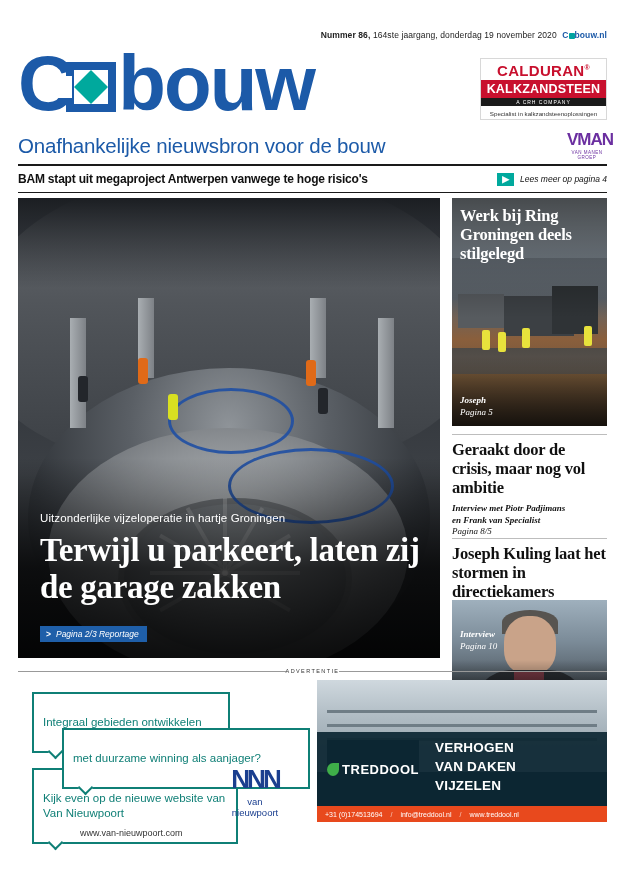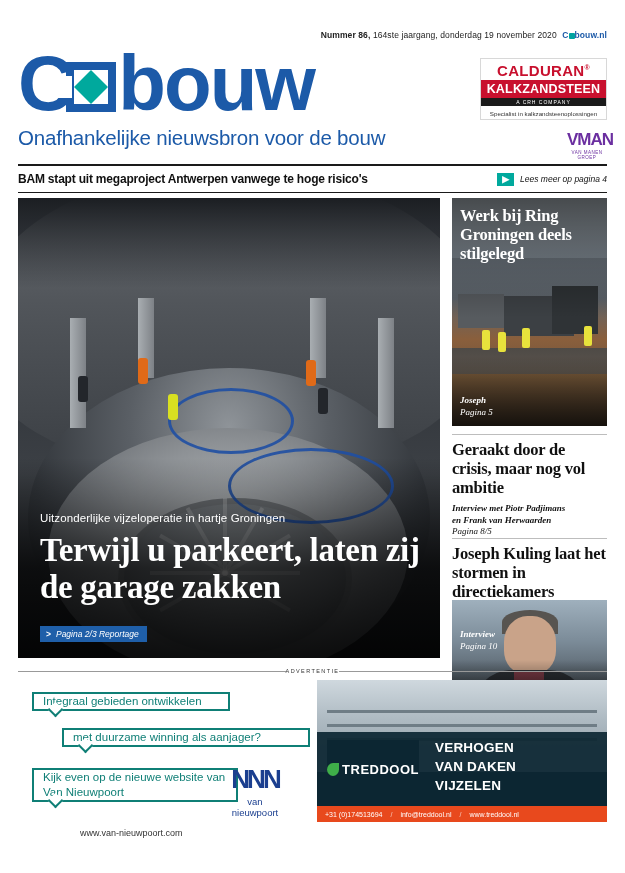--- a/index.html
+++ b/index.html
@@ -98,21 +98,21 @@
   .logo .cube .notch {
     position: absolute;
     left: 0px; top: 18px;
     width: 14px; height: 22px;
     background: #fff;
   }
   .tagline {
     font-size: 20.5px;
     color: #1c5aa8;
     font-weight: normal;
-    margin-top: 4px;
+    margin-top: 12px;
     letter-spacing: -0.2px;
   }
 
   
   .ad-calduran {
     position: absolute;
     top: 58px;
     right: 18px;
     width: 127px;
     height: 62px;
@@ -455,21 +455,21 @@
     width: 280px;
     height: 175px;
     background: #fff;
   }
   .bubble {
     position: absolute;
     border: 2px solid #0f7f76;
     background: #fff;
     color: #0f7f76;
     font-size: 11.5px;
-    padding: 0 9px;
+    padding: 21px 9px;
     line-height: 15px;
   }
   .bubble .tail {
     position: absolute;
     width: 9px; height: 9px;
     background: #fff;
     border-left: 2px solid #0f7f76;
     border-bottom: 2px solid #0f7f76;
     bottom: -6px;
     left: 16px;
@@ -658,21 +658,21 @@
           <div class="rail-sub white" style="margin:0"><span>Pagina 5</span></div>
         </div>
       </div>
 
       <div class="rule" style="top:236px;"></div>
 
       <div class="rail-item r2">
         <div class="rail-head">Geraakt door de crisis, maar nog vol ambitie</div>
         <div class="rail-sub">
           <span class="bold">Interview met Piotr Padjimans</span><br>
-          <span class="bold">en Frank van Herwaarden</span><br>
+          <span class="bold">en Frank van Specialist</span><br>
           <span>Pagina 8/5</span>
         </div>
       </div>
 
       <div class="rule" style="top:340px;"></div>
 
       <div class="rail-item r3">
         <div class="rail-head">Joseph Kuling laat het stormen in directiekamers</div>
         <div class="ph3">
           <div class="hair"></div>

